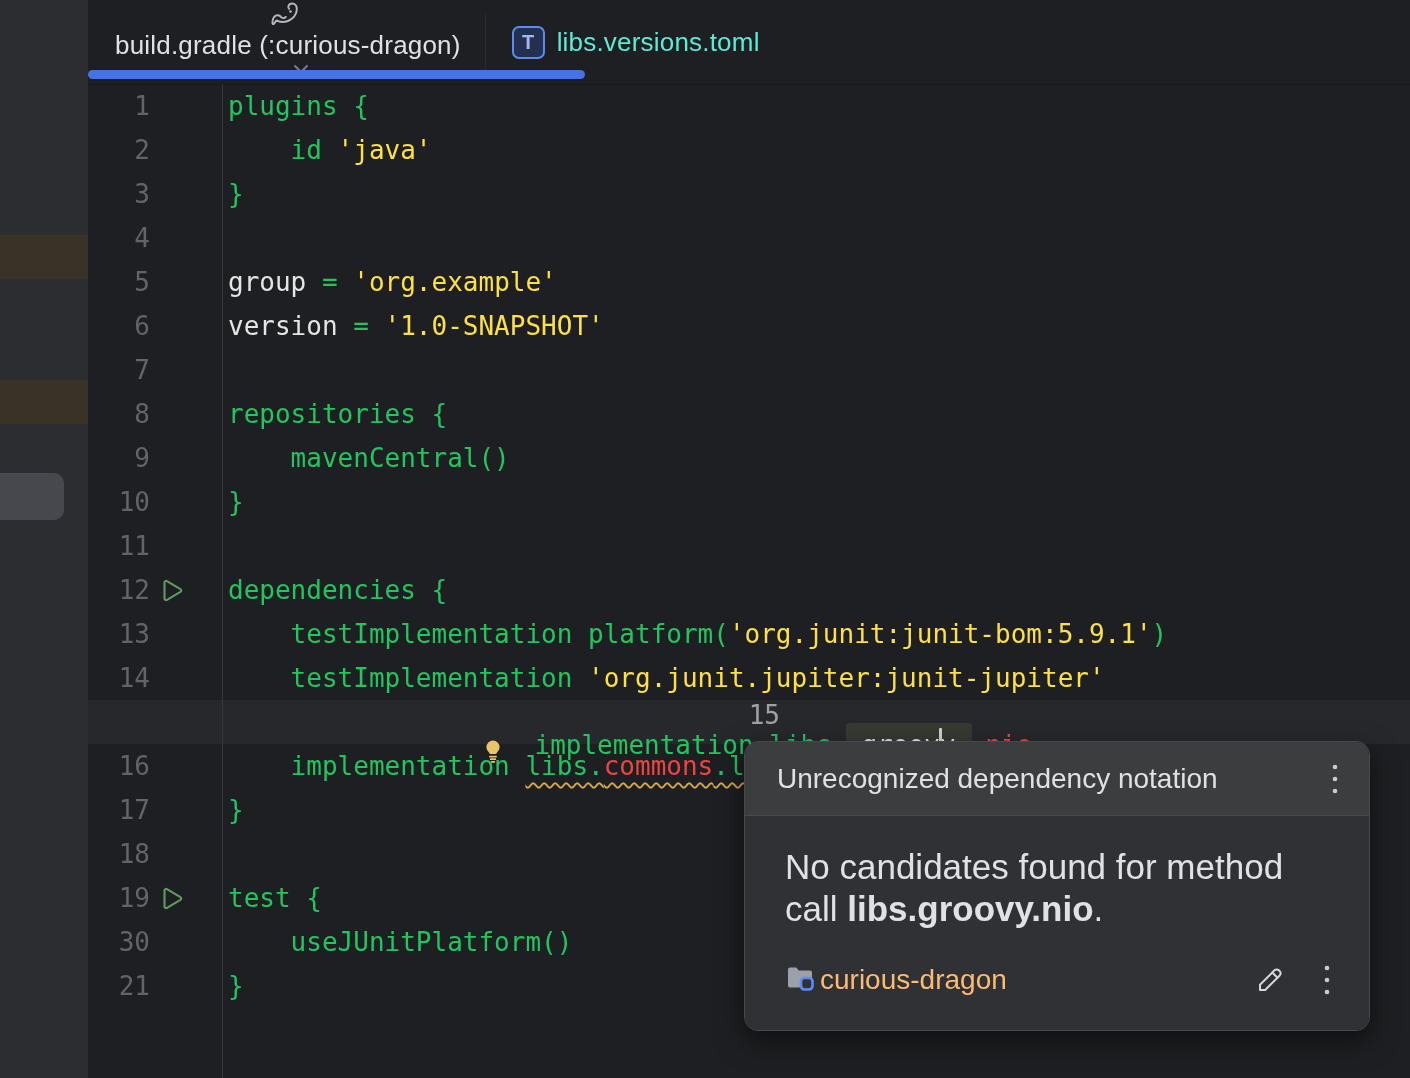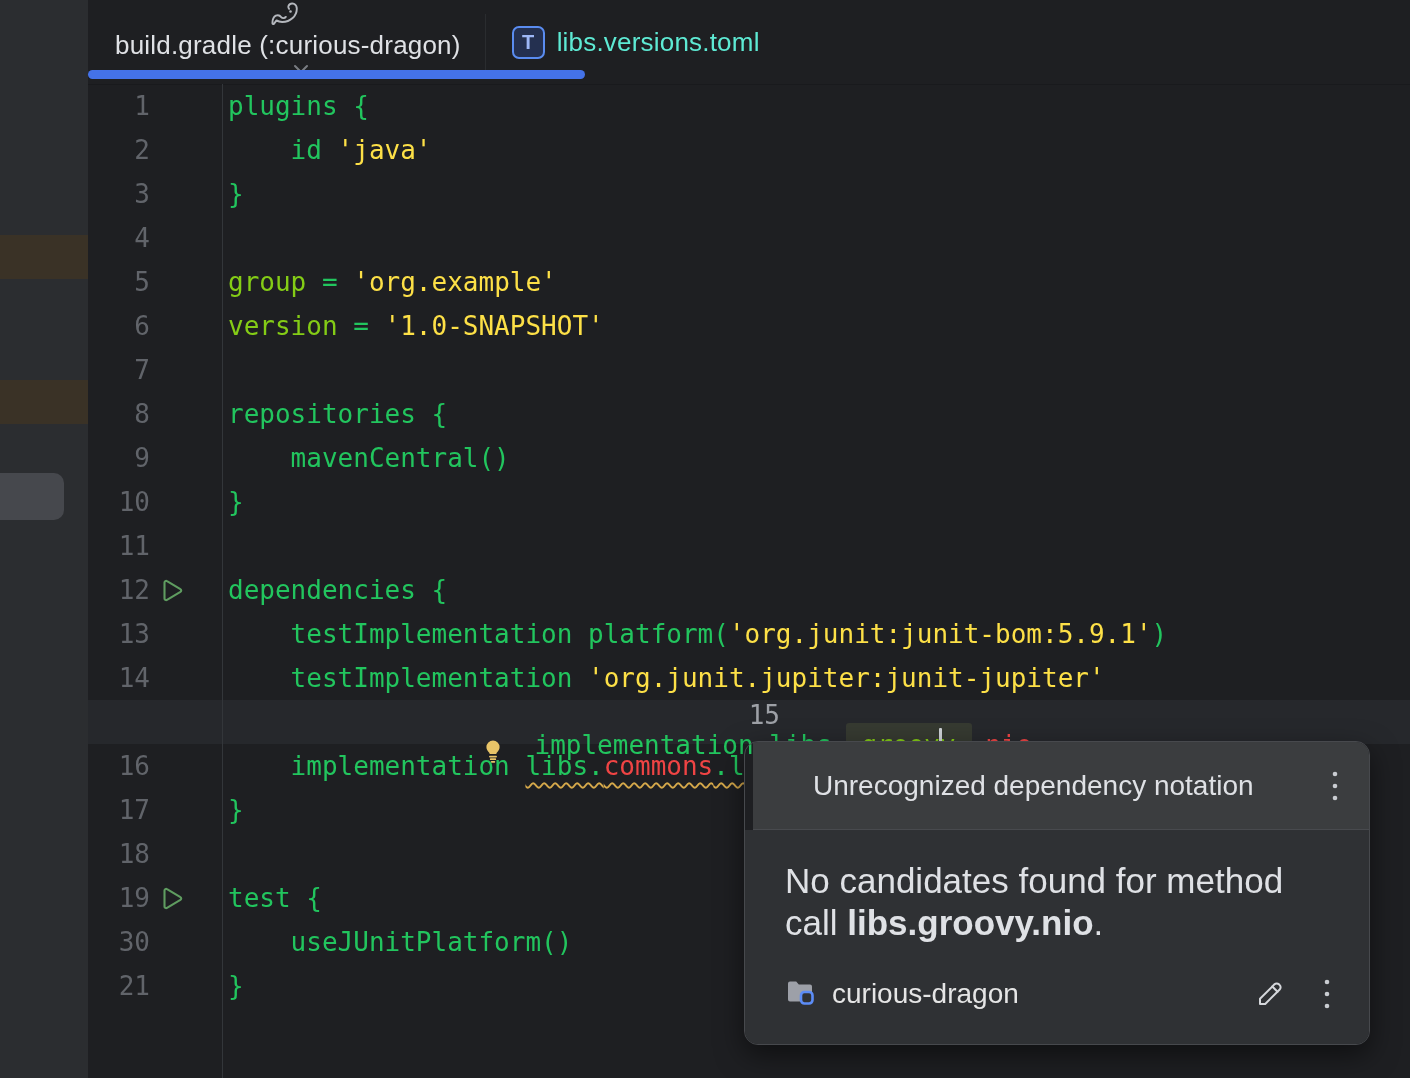--- a/index.html
+++ b/index.html
@@ -36,42 +36,42 @@
           font-family:"DejaVu Sans Mono","Liberation Mono",monospace;font-size:26px;}
   .gutter-sep{position:absolute;left:134px;top:0;bottom:0;width:1px;background:#33363a;z-index:2;}
   .row{display:flex;align-items:center;height:44px;position:relative;}
   .row.current{background:#26282c;flex-direction:column;}
   .ln{width:62px;text-align:right;color:#61646a;flex:none;}
   .row.current .ln{color:#9ea1a7;}
   .gicon{width:72px;flex:none;display:flex;align-items:center;padding-left:10px;box-sizing:border-box;}
   .code{flex:1;white-space:pre;padding-left:6px;position:relative;height:44px;
         display:flex;align-items:center;}
   .bulb{position:absolute;left:14px;top:9px;}
-  .c-d{color:#22c55e}.c-s{color:#fde047}.c-k{color:#84cc16}.c-g{color:#ef4444}
+  .c-d{color:#22c55e}.c-s{color:#fde047}.c-k{color:#e5e5e5}.c-g{color:#ef4444}
   .squiggle{text-decoration-line:underline;text-decoration-style:wavy;
             text-decoration-color:#d5a84a;text-decoration-thickness:2px;
             text-underline-offset:7px;text-decoration-skip-ink:none;}
   .idbox{background:#363a31;padding:7px 16px;margin:0 -2px;border-radius:3px;}
   .caret{position:relative;display:inline-block;width:0;}
   .caret::after{content:"";position:absolute;left:-1px;top:-26px;width:3px;height:38px;
                 background:#ced2d6;border-radius:1px;}
 
   
   .popup{position:absolute;left:744px;top:741px;width:626px;border-radius:14px;z-index:10;
          box-shadow:0 10px 28px rgba(0,0,0,.5);border:1px solid #47494d;box-sizing:border-box;
          overflow:hidden;}
-  .popup-header{height:88px;background:#3b3d3f;border-bottom:1px solid #484a4e;
+  .popup-header{height:74px;background:#3b3d3f;border-bottom:1px solid #484a4e;
                 display:flex;align-items:center;justify-content:space-between;
-                padding:0 30px 0 60px;box-sizing:border-box;margin-left:8px;}
+                padding:0 30px 0 32px;box-sizing:border-box;}
   .popup-title{font-size:28px;color:#dfe1e5;}
   .popup-body{background:#2f3134;padding:30px 38px 24px 40px;}
   .popup-msg{font-size:35px;line-height:42px;color:#dfe1e5;}
   .popup-msg b{font-weight:bold;}
   .popup-item{display:flex;align-items:center;margin-top:24px;height:52px;}
-  .popup-item .pi-label{font-size:28px;color:#e5e5e5;margin-left:15px;}
+  .popup-item .pi-label{font-size:28px;color:#fdba74;margin-left:3px;}
   .pi-actions{margin-left:auto;display:flex;align-items:center;gap:36px;}
   .iconbtn{display:flex;align-items:center;justify-content:center;cursor:pointer;}
 </style>
 </head>
 <body>
 
 <div class="screen">
 
   <div class="sidebar">
     <div class="sb-band b1"></div>

